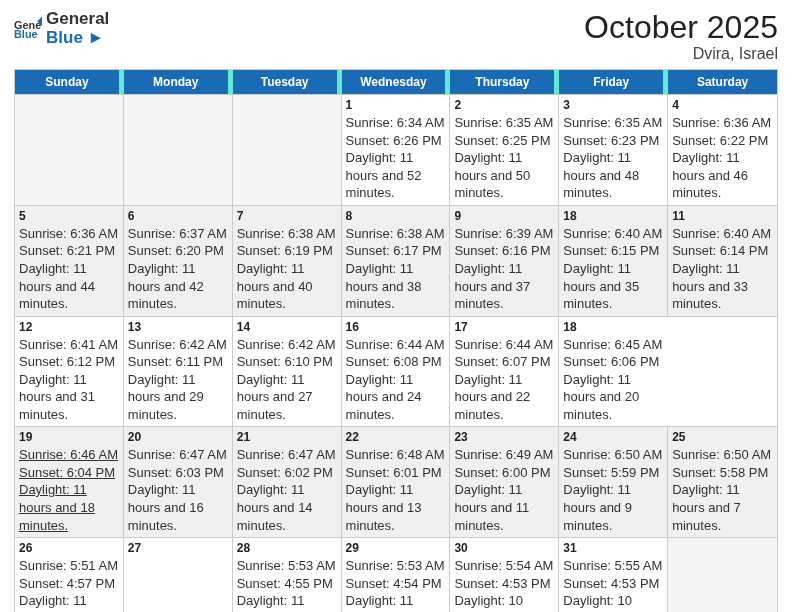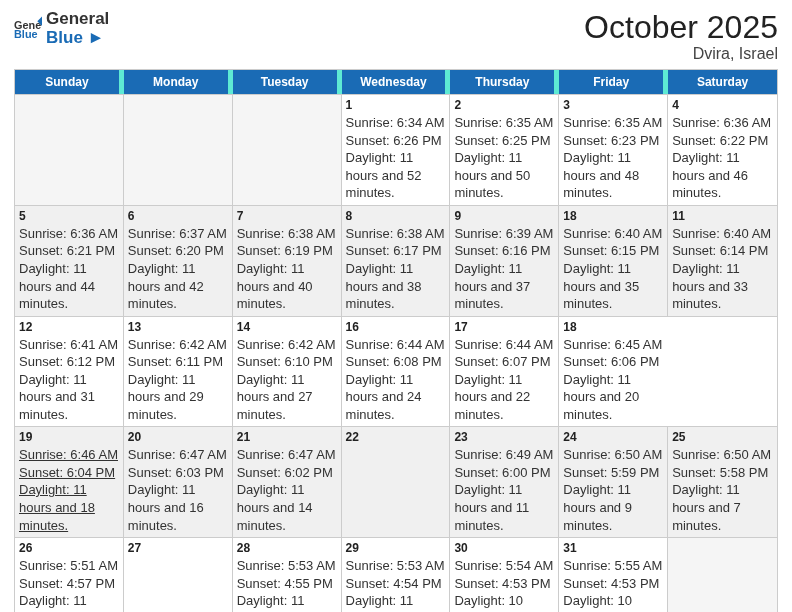--- a/index.html
+++ b/index.html
@@ -265,20 +265,23 @@
 Daylight: 11 hours and 16 minutes.</div>
           </div>
           <div class="cal-cell shaded">
             <div class="day-num">21</div>
             <div class="day-info" style="white-space: pre-line;">Sunrise: 6:47 AM
 Sunset: 6:02 PM
 Daylight: 11 hours and 14 minutes.</div>
           </div>
           <div class="cal-cell shaded">
             <div class="day-num">22</div>
+            <div class="day-info" style="white-space: pre-line;">Sunrise: 6:48 AM
+Sunset: 6:01 PM
+Daylight: 11 hours and 13 minutes.</div>
           </div>
           <div class="cal-cell shaded">
             <div class="day-num">23</div>
             <div class="day-info" style="white-space: pre-line;">Sunrise: 6:49 AM
 Sunset: 6:00 PM
 Daylight: 11 hours and 11 minutes.</div>
           </div>
           <div class="cal-cell shaded">
             <div class="day-num">24</div>
             <div class="day-info" style="white-space: pre-line;">Sunrise: 6:50 AM

